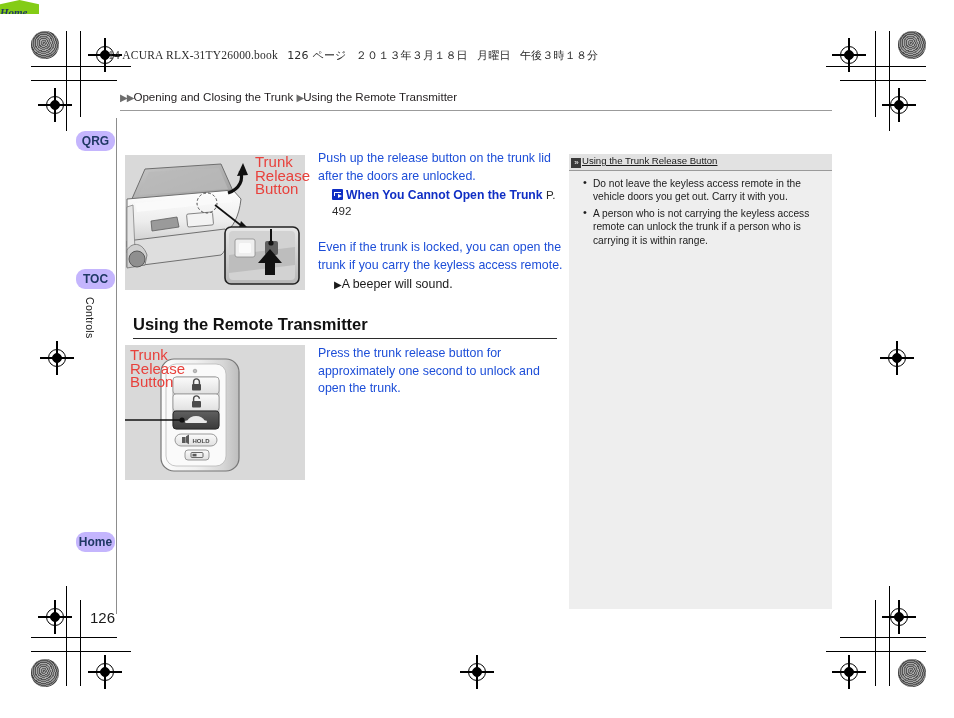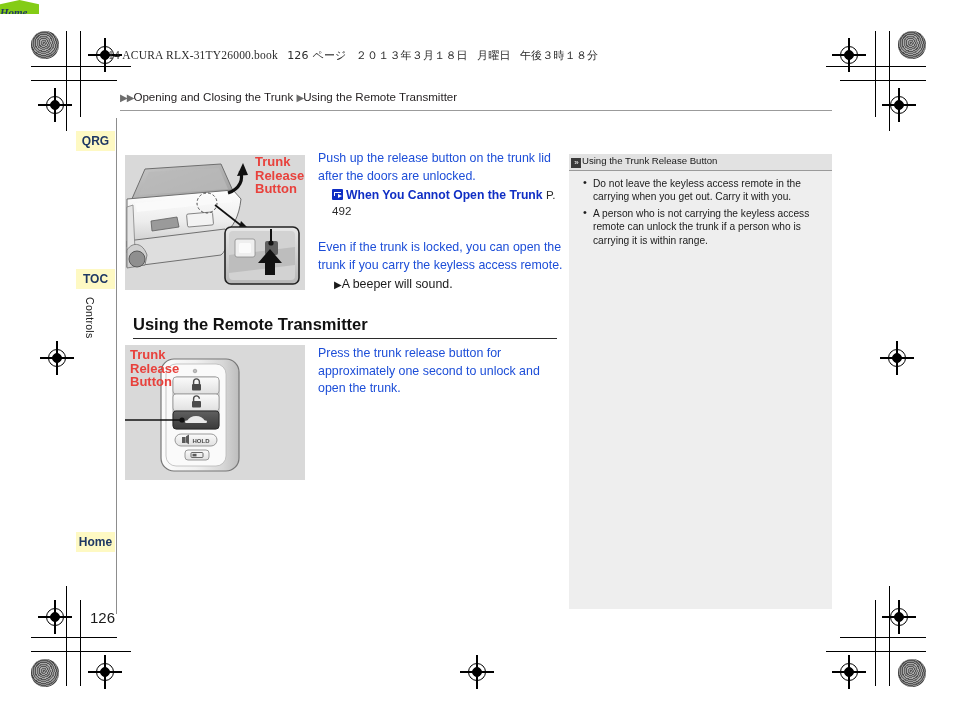--- a/index.html
+++ b/index.html
@@ -24,43 +24,43 @@
   .book-line{position:absolute;left:108px;top:48px;font-family:"Liberation Serif",serif;
      font-size:11.5px;color:#2b2b2b;letter-spacing:.2px;white-space:nowrap;}
   .book-line .jp{font-family:"DejaVu Sans",sans-serif;font-size:11px;}
 
   
   .breadcrumb{position:absolute;left:120px;top:90px;font-size:11.6px;color:#231f20;white-space:nowrap;}
   .breadcrumb .tri{color:#6d6d6d;font-size:10px;letter-spacing:-1px;}
   .rule-top{position:absolute;left:120px;top:110px;width:712px;height:1px;background:#9b9b9b;}
 
   
-  .tab{position:absolute;background:#fef9c3;color:#1f3864;font-weight:bold;
-       font-size:12px;text-align:center;line-height:20px;width:39px;height:20px;}
+  .tab{position:absolute;background:#c4b5fd;color:#1f3864;font-weight:bold;
+       font-size:12px;text-align:center;line-height:20px;width:39px;height:20px;border-radius:9px;}
   .tab-qrg{left:76px;top:131px;}
   .tab-toc{left:76px;top:269px;}
   .tab-index{left:76px;top:532px;}
   .tab-home{left:76px;top:566px;width:39px;height:14px;background:#84cc16;
      clip-path:polygon(50% 0,100% 30%,100% 100%,0 100%,0 30%);}
   .tab-home span{display:block;padding-top:6px;font-family:"Liberation Serif",serif;
      font-style:italic;font-weight:bold;font-size:11px;color:#1f3864;}
   .vert-label{position:absolute;left:84px;top:297px;font-size:10.5px;color:#1a1a1a;
      writing-mode:vertical-rl;letter-spacing:.3px;}
   .side-rule{position:absolute;left:116px;top:118px;width:1px;height:496px;background:#8d8d8d;}
 
   
   .pageno{position:absolute;left:90px;top:609px;font-size:15px;color:#1a1a1a;
      font-family:"Liberation Sans",sans-serif;}
 
   
   .figbox{position:absolute;background:#d9d9d9;}
   .fig-car{left:125px;top:155px;width:180px;height:135px;}
   .fig-fob{left:125px;top:345px;width:180px;height:135px;}
 
-  .callout{position:absolute;color:#e8413c;font-weight:bold;font-size:13px;line-height:13.5px;}
+  .callout{position:absolute;color:#e8413c;font-weight:normal;font-size:15px;line-height:13.5px;}
   .callout-car{left:255px;top:155px;}
   .callout-fob{left:130px;top:348px;}
 
   
   .col-main{position:absolute;left:318px;top:150px;width:245px;}
   .ptext{font-size:12.4px;line-height:17.5px;color:#1d4ed8;margin:0 0 0 0;}
   .xref{margin:2px 0 0 14px;font-size:12.2px;font-weight:bold;color:#0f2ec4;line-height:16px;}
   .xref .pg{font-weight:normal;color:#2b2b2b;font-size:11.6px;}
   .xicon{display:inline-block;width:11px;height:11px;background:#0f2ec4;
      position:relative;vertical-align:-1px;margin-right:3px;border-radius:1px;}
@@ -74,21 +74,21 @@
 
   
   .sec-h{position:absolute;left:133px;top:315px;font-size:16.5px;font-weight:bold;color:#111;}
   .sec-rule{position:absolute;left:133px;top:338px;width:424px;height:1.4px;background:#2b2b2b;}
 
   .col-main2{position:absolute;left:318px;top:345px;width:248px;}
 
   
   .note{position:absolute;left:569px;top:154px;width:263px;height:455px;background:#eeeeee;}
   .note-hd{height:15px;background:#e2e2e2;border-bottom:1px solid #9a9a9a;
-      font-size:9.6px;color:#1a1a1a;padding:1px 8px 0 2px;white-space:nowrap;}
+      font-size:9.6px;color:#1a1a1a;padding:1px 8px 0 2px;white-space:nowrap;text-decoration:underline;}
   .note-ic{display:inline-block;width:10px;height:10px;background:#3a3a3a;color:#fff;
       font-size:8px;line-height:10px;text-align:center;vertical-align:-1px;margin-right:1px;
       letter-spacing:-1px;}
   .note ul{margin:6px 0 0 0;padding:0 8px 0 24px;list-style:none;}
   .note li{position:relative;font-size:10.2px;line-height:13.4px;color:#1a1a1a;margin-bottom:3px;}
   .note li::before{content:"\2022";position:absolute;left:-10px;top:-1px;font-size:11px;}
 
   
   .car-svg,.fob-svg{position:absolute;left:0;top:0;}
 </style>
@@ -365,16 +365,16 @@
 
 <div class="col-main2">
   <p class="ptext">Press the trunk release button for approximately one second to unlock and open the trunk.</p>
 </div>
 
 <div class="note">
   <div class="note-hd">
     <span class="note-ic">»</span><span>Using the Trunk Release Button</span>
   </div>
   <ul>
-    <li>Do not leave the keyless access remote in the carrying when you get out. Carry it with you.</li>
+    <li>Do not leave the keyless access remote in the vehicle doors you get out. Carry it with you.</li>
     <li>A person who is not carrying the keyless access remote can unlock the trunk if a person who is carrying it is within range.</li>
   </ul>
 </div>
 
 </body></html>

